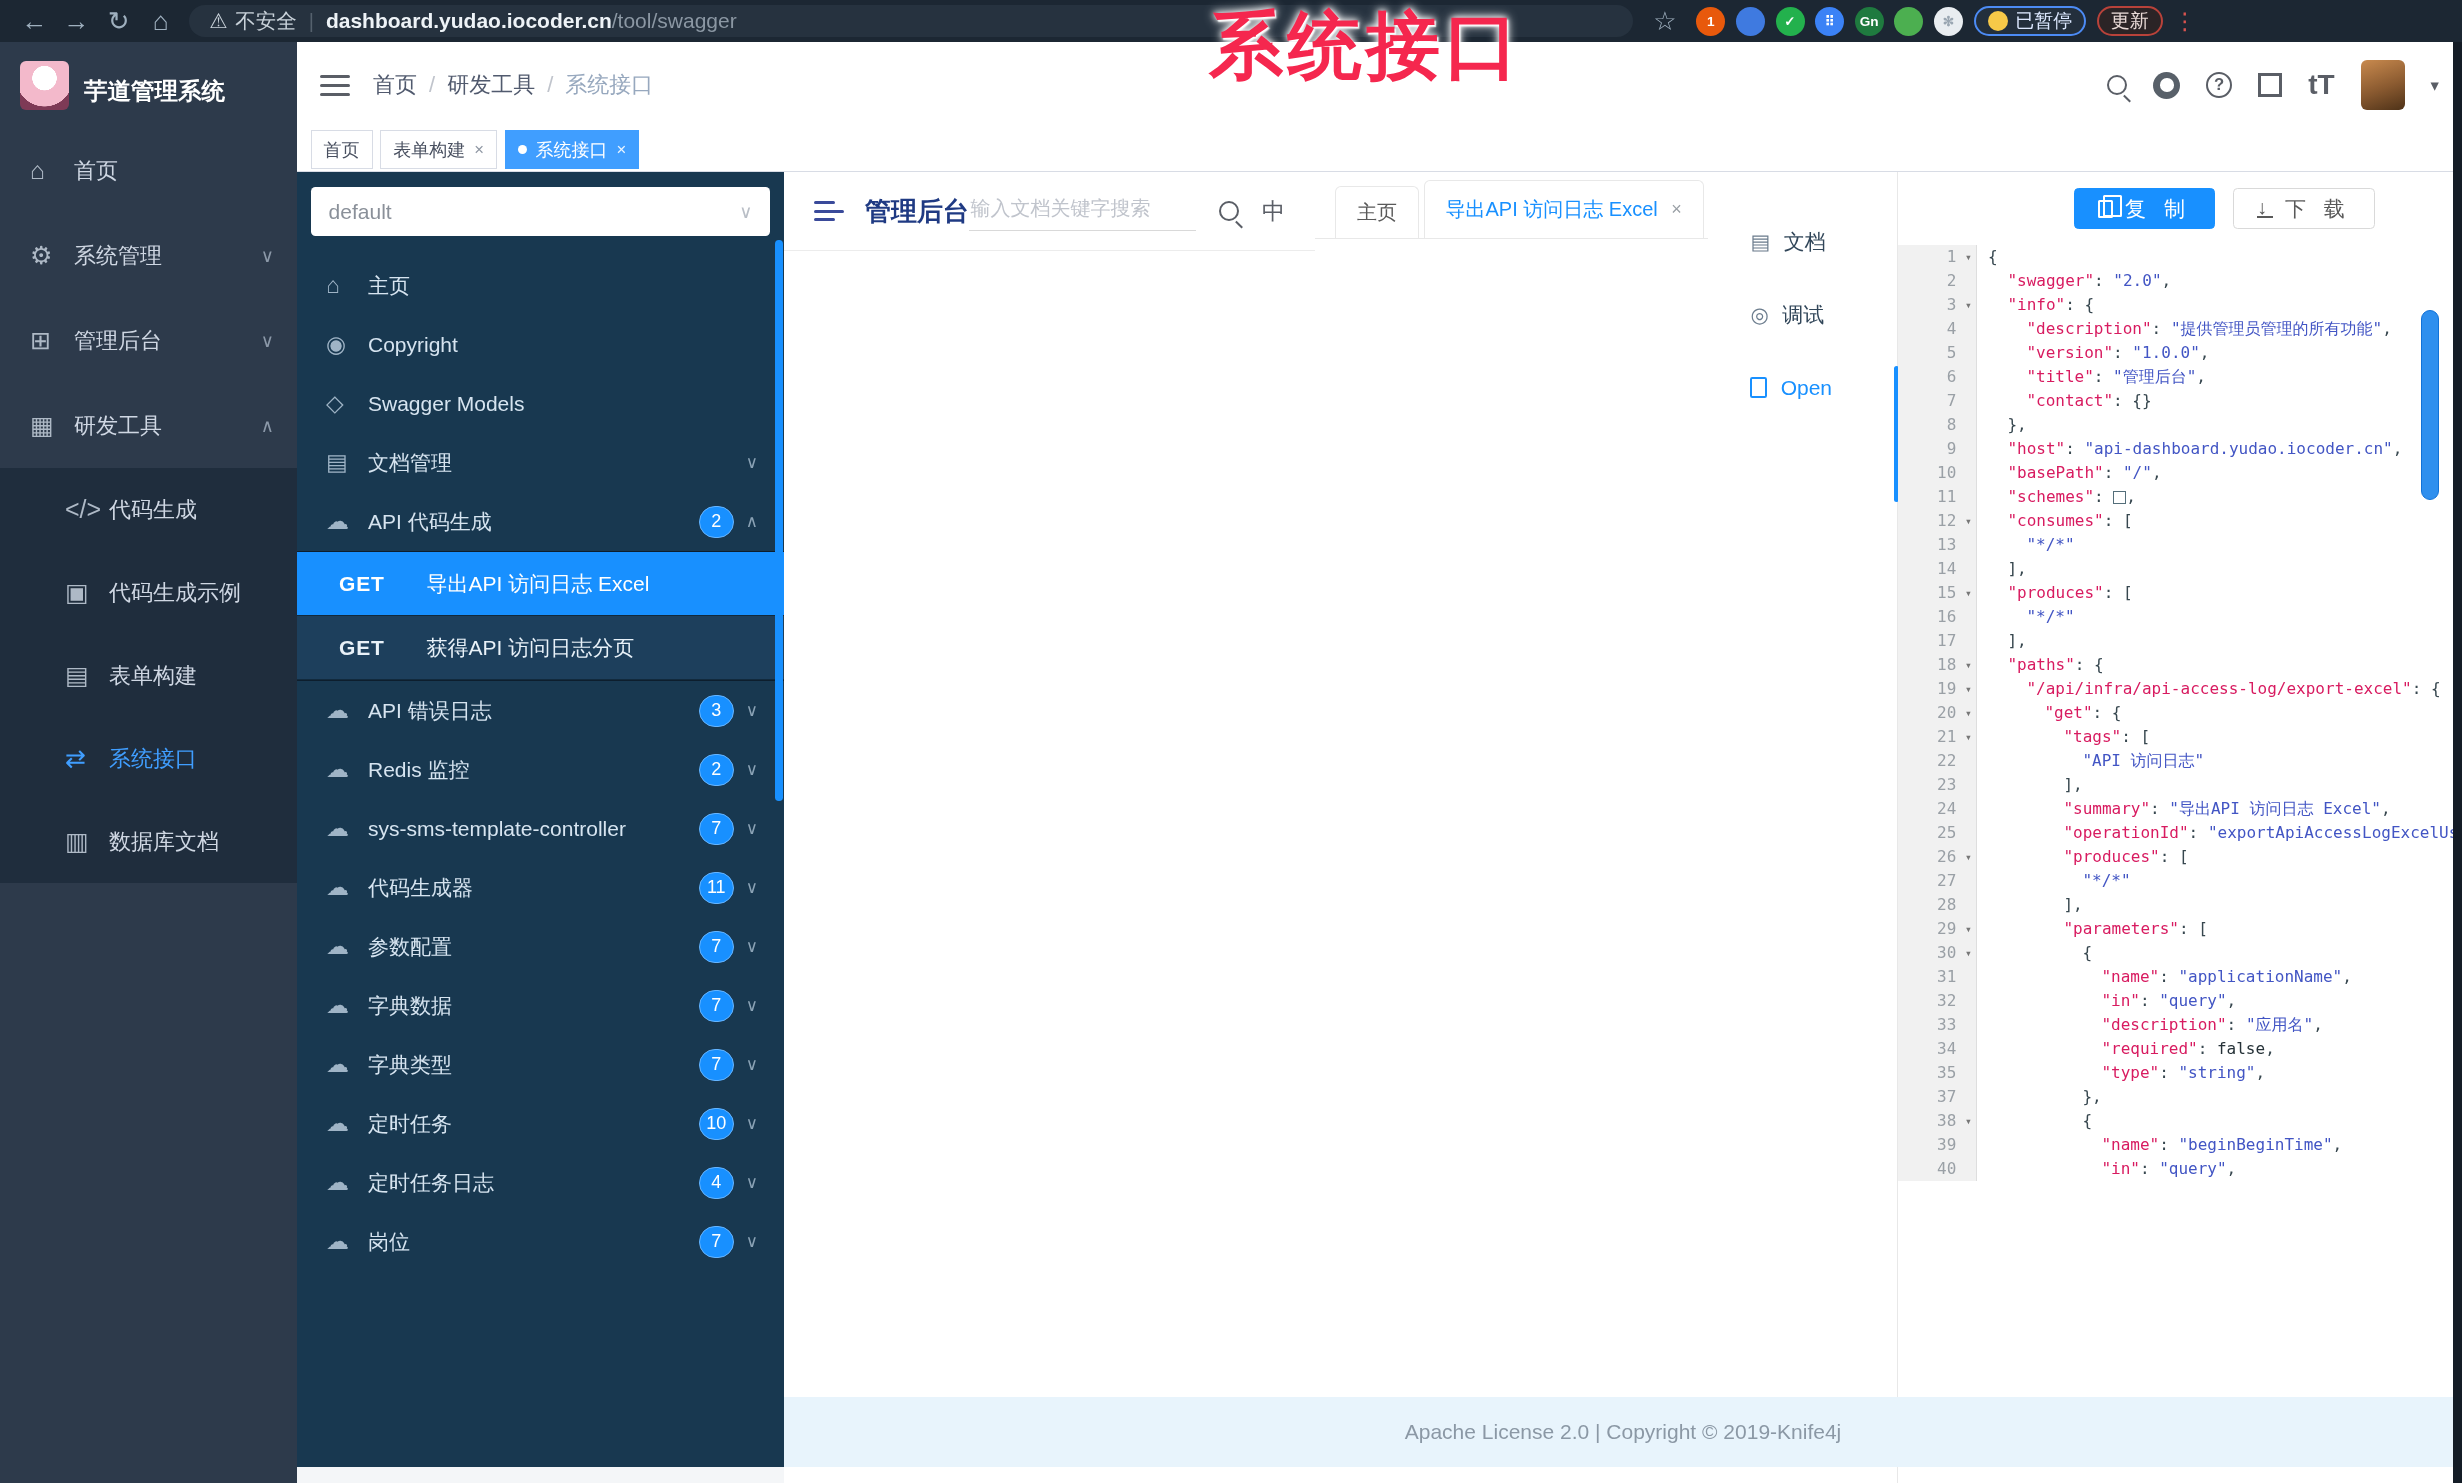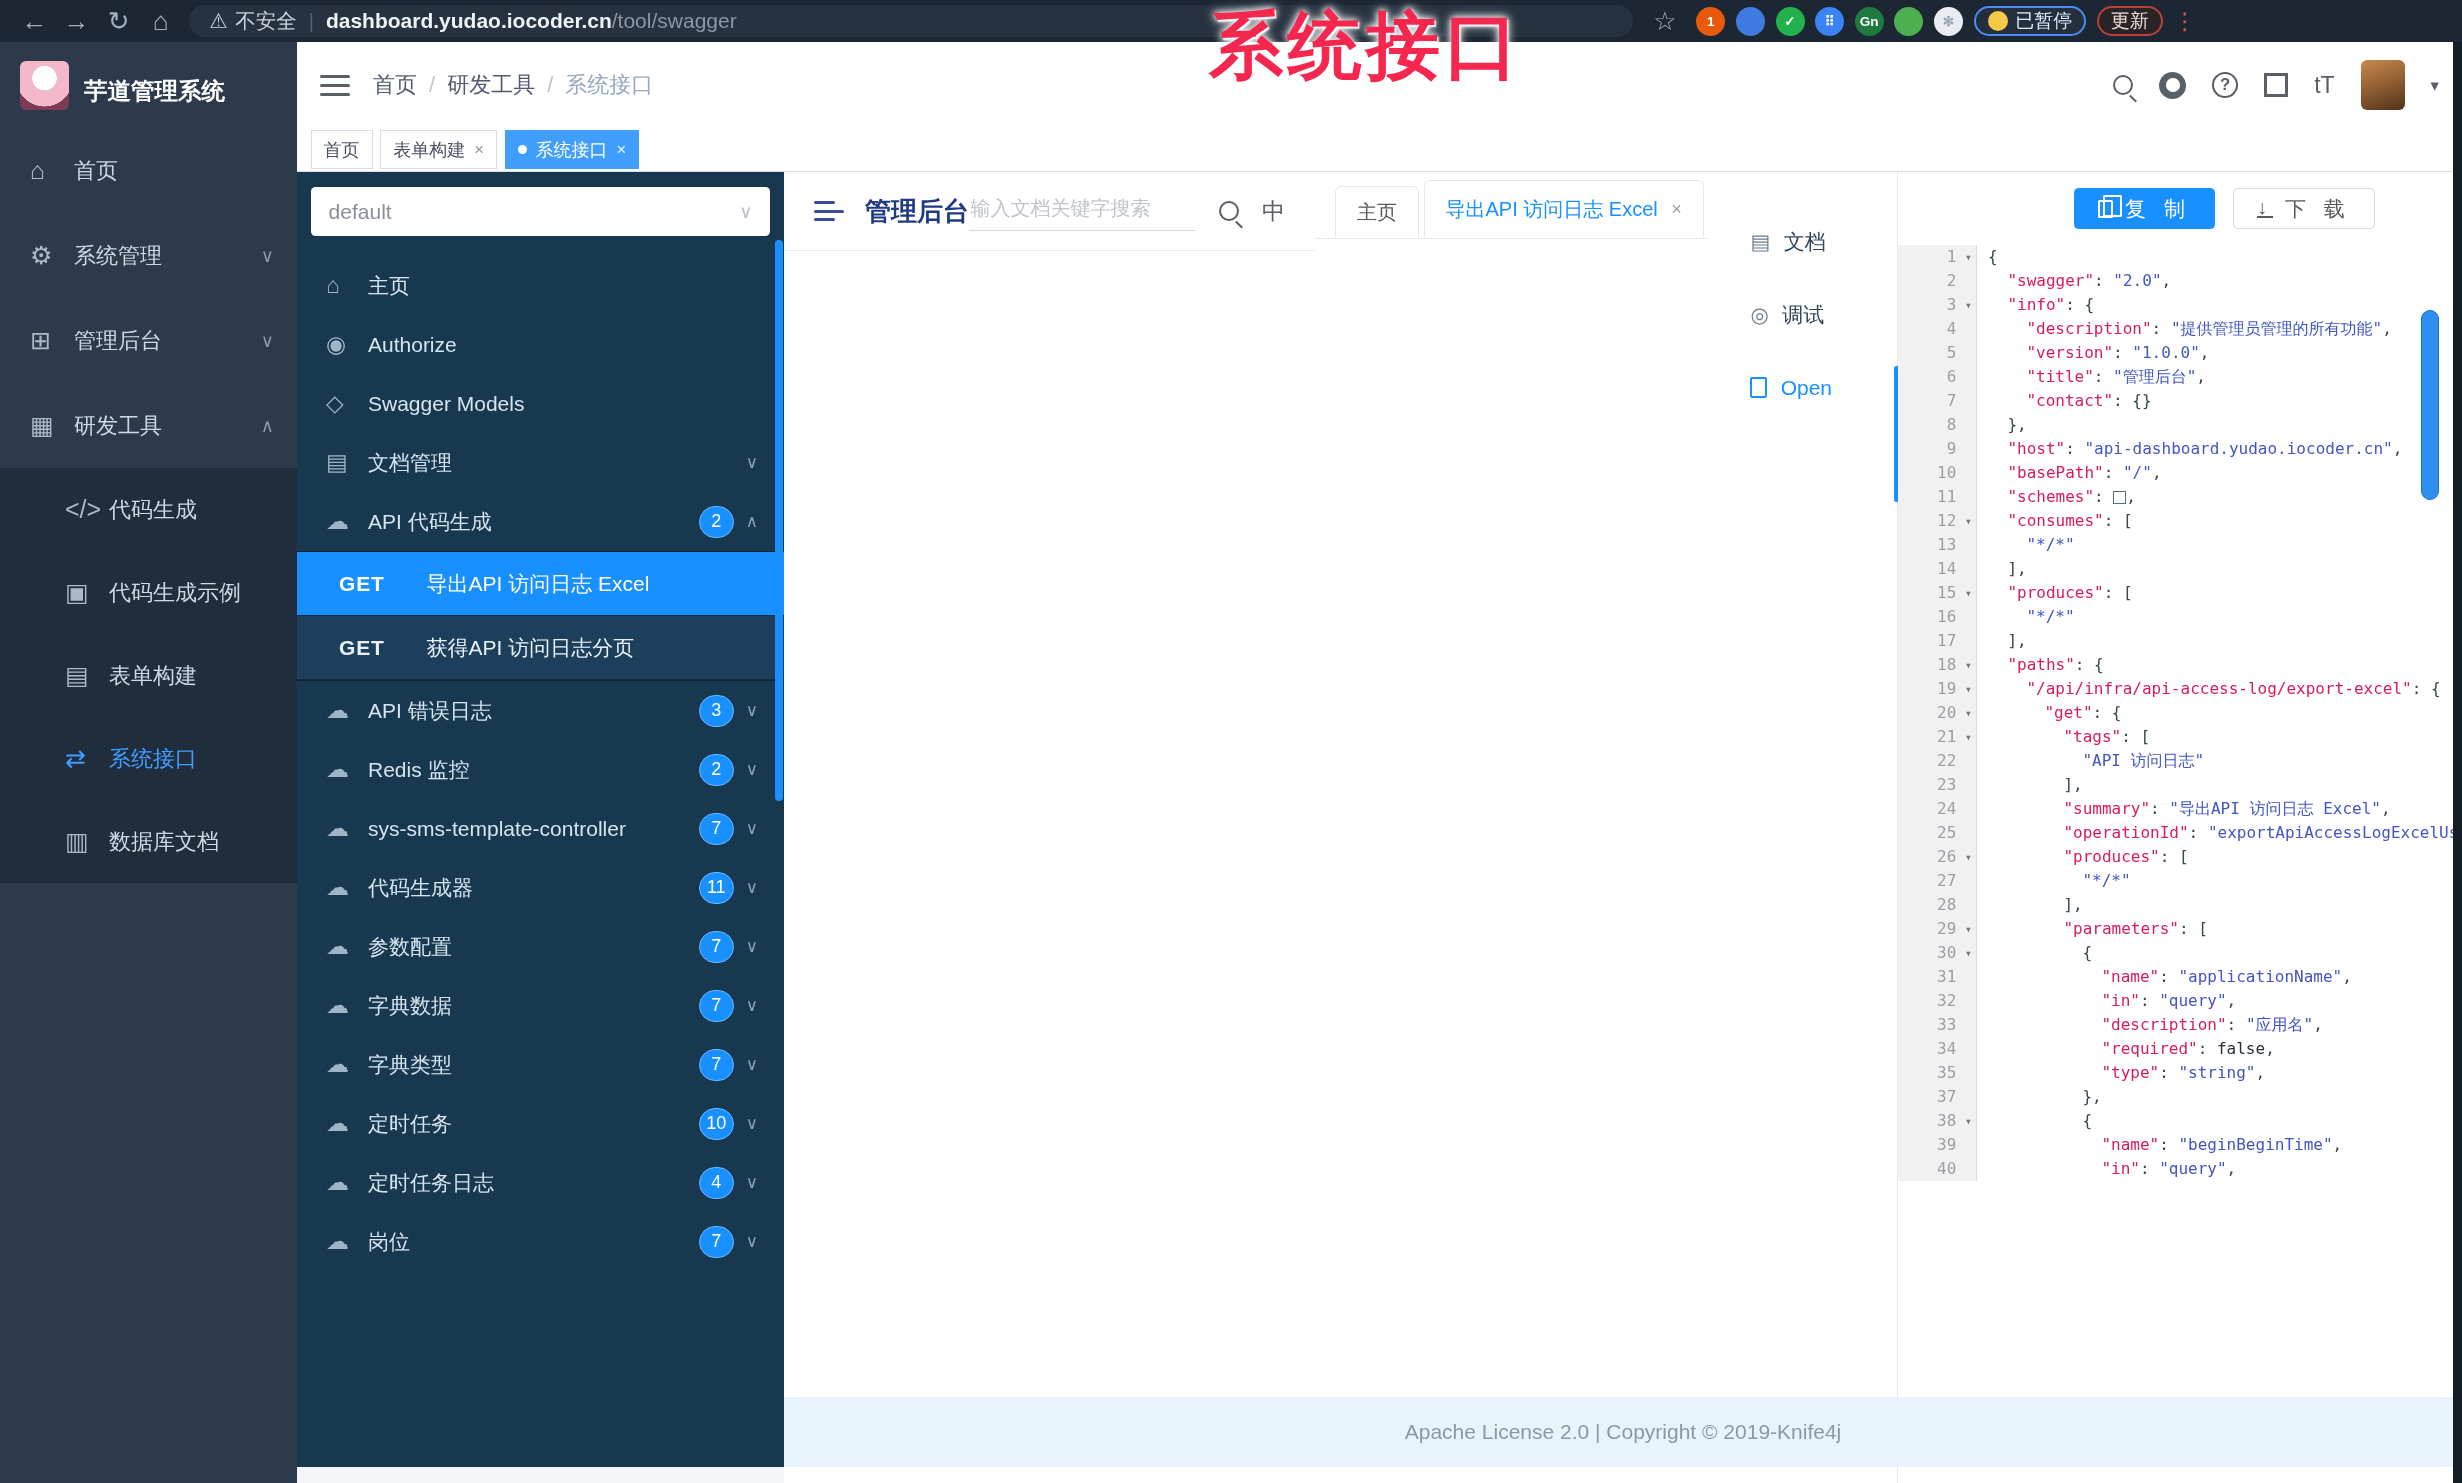--- a/index.html
+++ b/index.html
@@ -58,21 +58,21 @@
   .mag { width:20px; height:20px; border:2.3px solid #5a5e66; border-radius:50%; position:relative; }
   .mag::after { content:''; position:absolute; width:2.3px; height:9px; background:#5a5e66; left:16.7px; top:16.7px; transform:rotate(-45deg); }
   .gh { width:27px; height:27px; border-radius:50%; background:#586069; position:relative; }
   .gh::after{ content:''; position:absolute; left:6.8px; top:6.8px; width:13.6px; height:13.6px; border-radius:50%; background:#fff; }
   .qm { width:26px; height:26px; border-radius:50%; border:2.3px solid #5a5e66; color:#5a5e66; font-size:16.7px; display:flex; align-items:center; justify-content:center; font-weight:bold; }
   .fs { width:24px; height:24px; position:relative; }
   .fs::before { content:''; position:absolute; left:0; top:0; width:9px; height:9px; border-left:3px solid #5a5e66; border-top:3px solid #5a5e66; }
   .fs::after { content:''; position:absolute; right:0; bottom:0; width:9px; height:9px; border-right:3px solid #5a5e66; border-bottom:3px solid #5a5e66; }
   .fs i::before { content:''; position:absolute; right:0; top:0; width:9px; height:9px; border-right:3px solid #5a5e66; border-top:3px solid #5a5e66; }
   .fs i::after { content:''; position:absolute; left:0; bottom:0; width:9px; height:9px; border-left:3px solid #5a5e66; border-bottom:3px solid #5a5e66; }
-  .tT { font-size:23px; color:#5a5e66; font-weight:normal; }
+  .tT { font-size:28px; color:#5a5e66; font-weight:bold; }
   .avatar { width:44px; height:50px; border-radius:6px; background:linear-gradient(160deg,#c98a4e 0%, #8a5a30 55%, #4e3218 100%); }
   .caret { color:#5a5e66; font-size:16.7px; }
 
   
   .tags-row { height:44px; background:#fff; border-bottom:0.8px solid #d8dce5; display:flex; align-items:center; padding-left:13.6px; gap:7.6px; flex:0 0 auto; }
   .tag { height:39px; display:flex; align-items:center; gap:9px; border:0.8px solid #d8dce5; background:#fff; color:#495060; font-size:18px; padding:0 12px; cursor:pointer; }
   .tag .x { font-size:16.7px; color:#8f97a3; }
   .tag.active { background:#409eff; border-color:#409eff; color:#fff; }
   .tag.active .x { color:#eaf4ff; }
   .tag .dot { width:9px; height:9px; border-radius:50%; background:#fff; }
@@ -281,21 +281,21 @@
           <span>default</span>
           <span class="sel-caret">∨</span>
         </div>
         <div class="sb2-menu" id="sb2-menu">
             <div class="m2-item">
               <span class="m2-icon">⌂</span>
               <span class="m2-label">主页</span>
             </div>
             <div class="m2-item">
               <span class="m2-icon">◉</span>
-              <span class="m2-label">Authorize</span>
+              <span class="m2-label">Copyright</span>
             </div>
             <div class="m2-item">
               <span class="m2-icon">◇</span>
               <span class="m2-label">Swagger Models</span>
             </div>
             <div class="m2-item">
               <span class="m2-icon">▤</span>
               <span class="m2-label">文档管理</span>
               <span class="m2-arrow">∨</span>
             </div>

